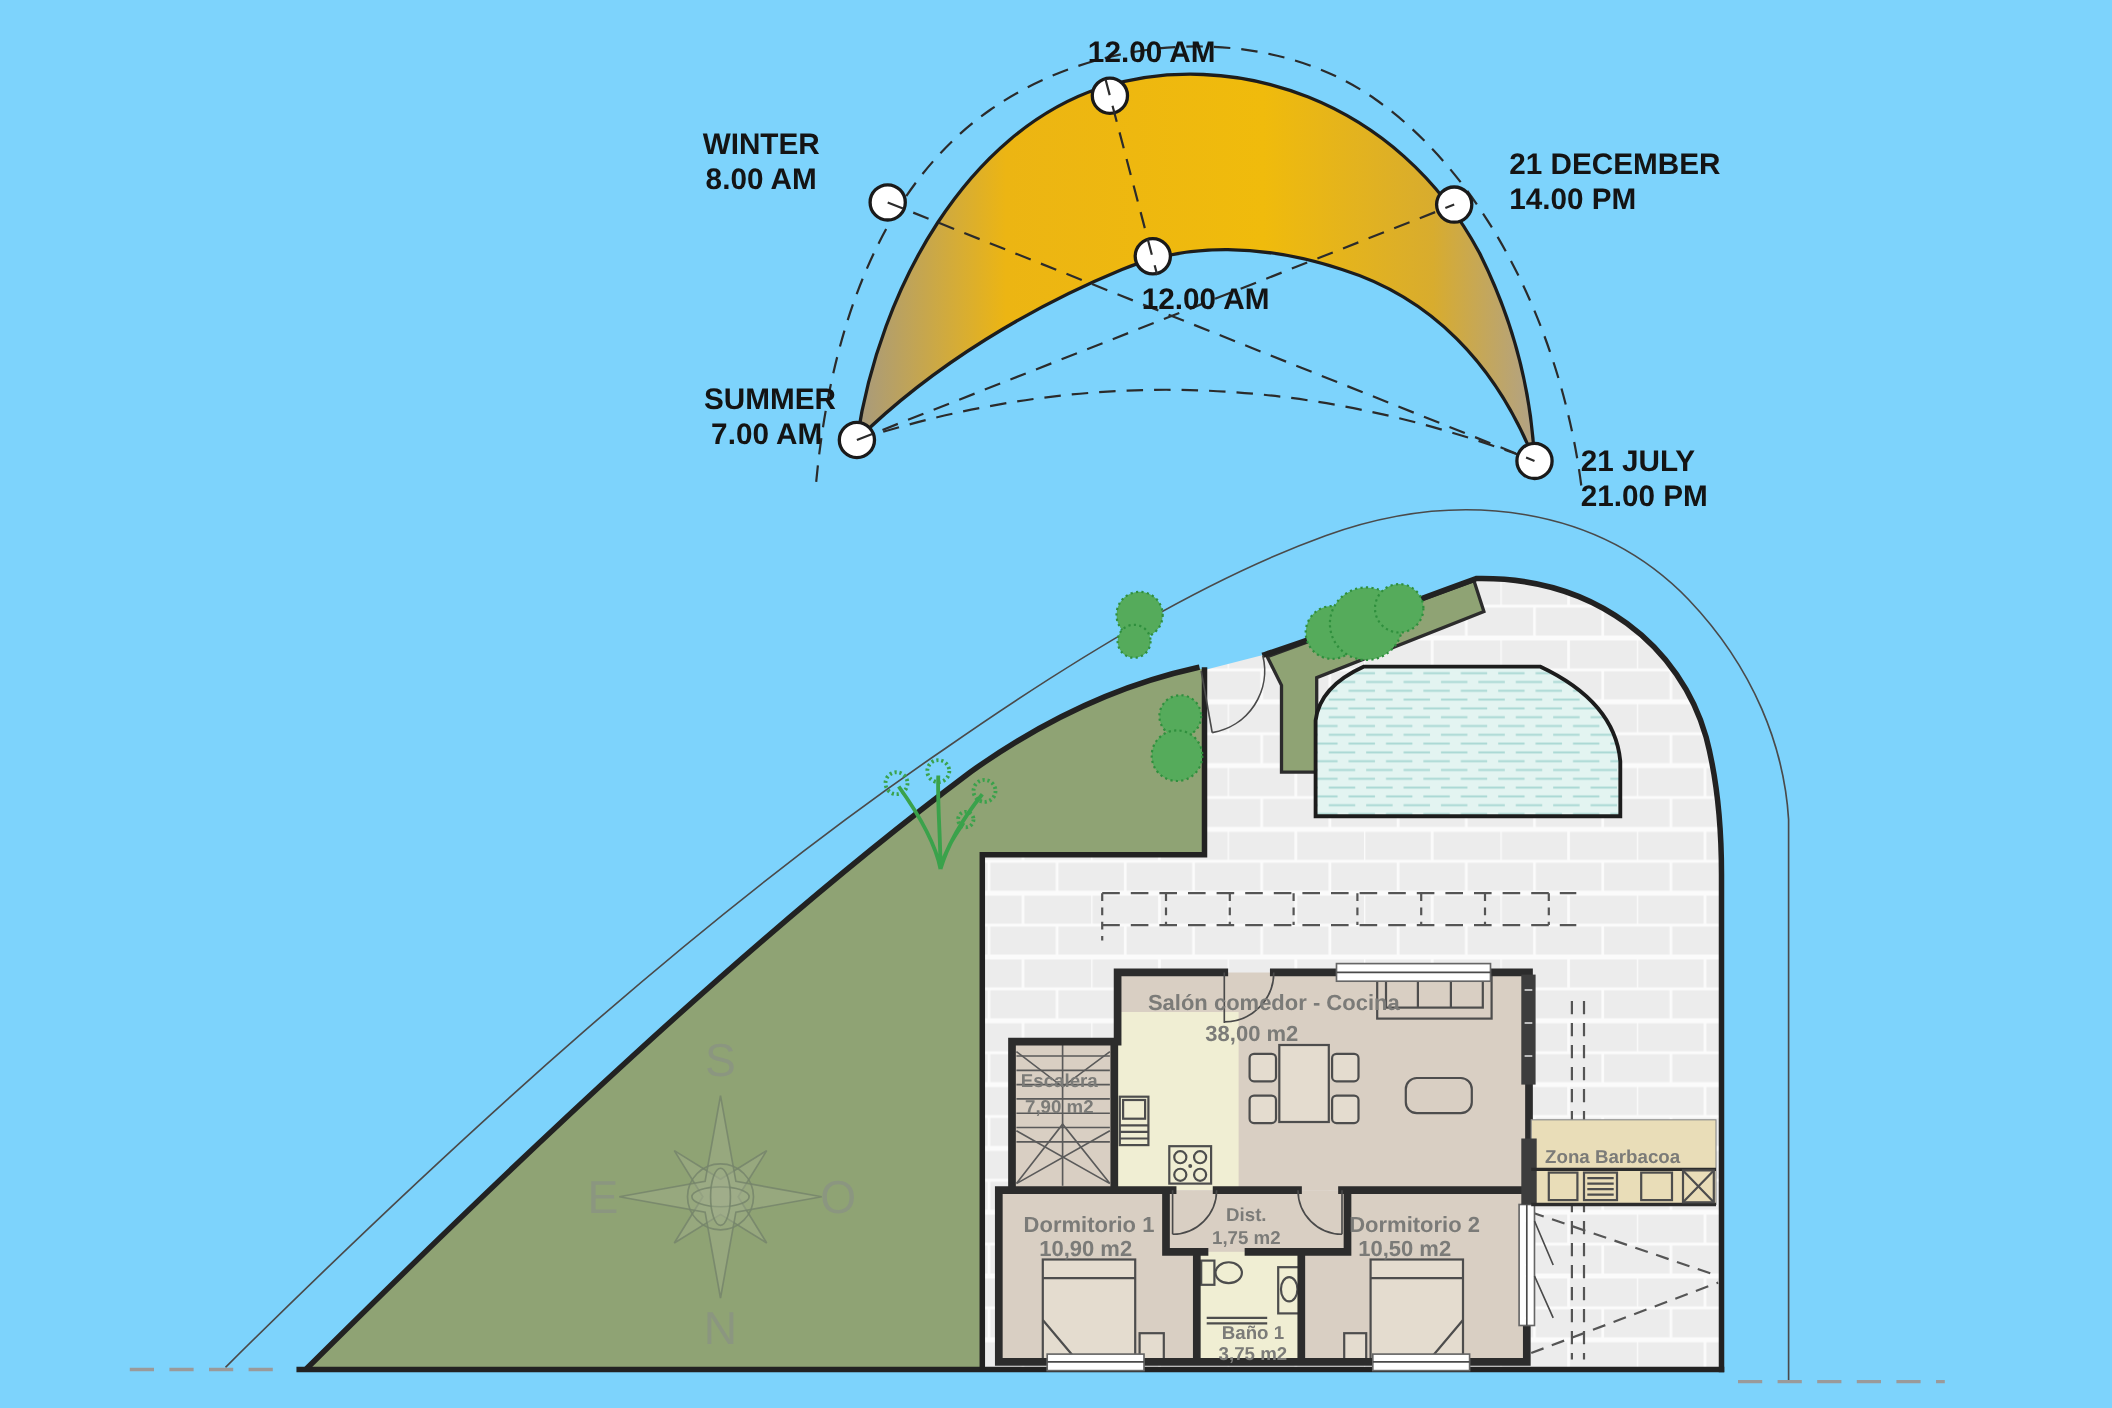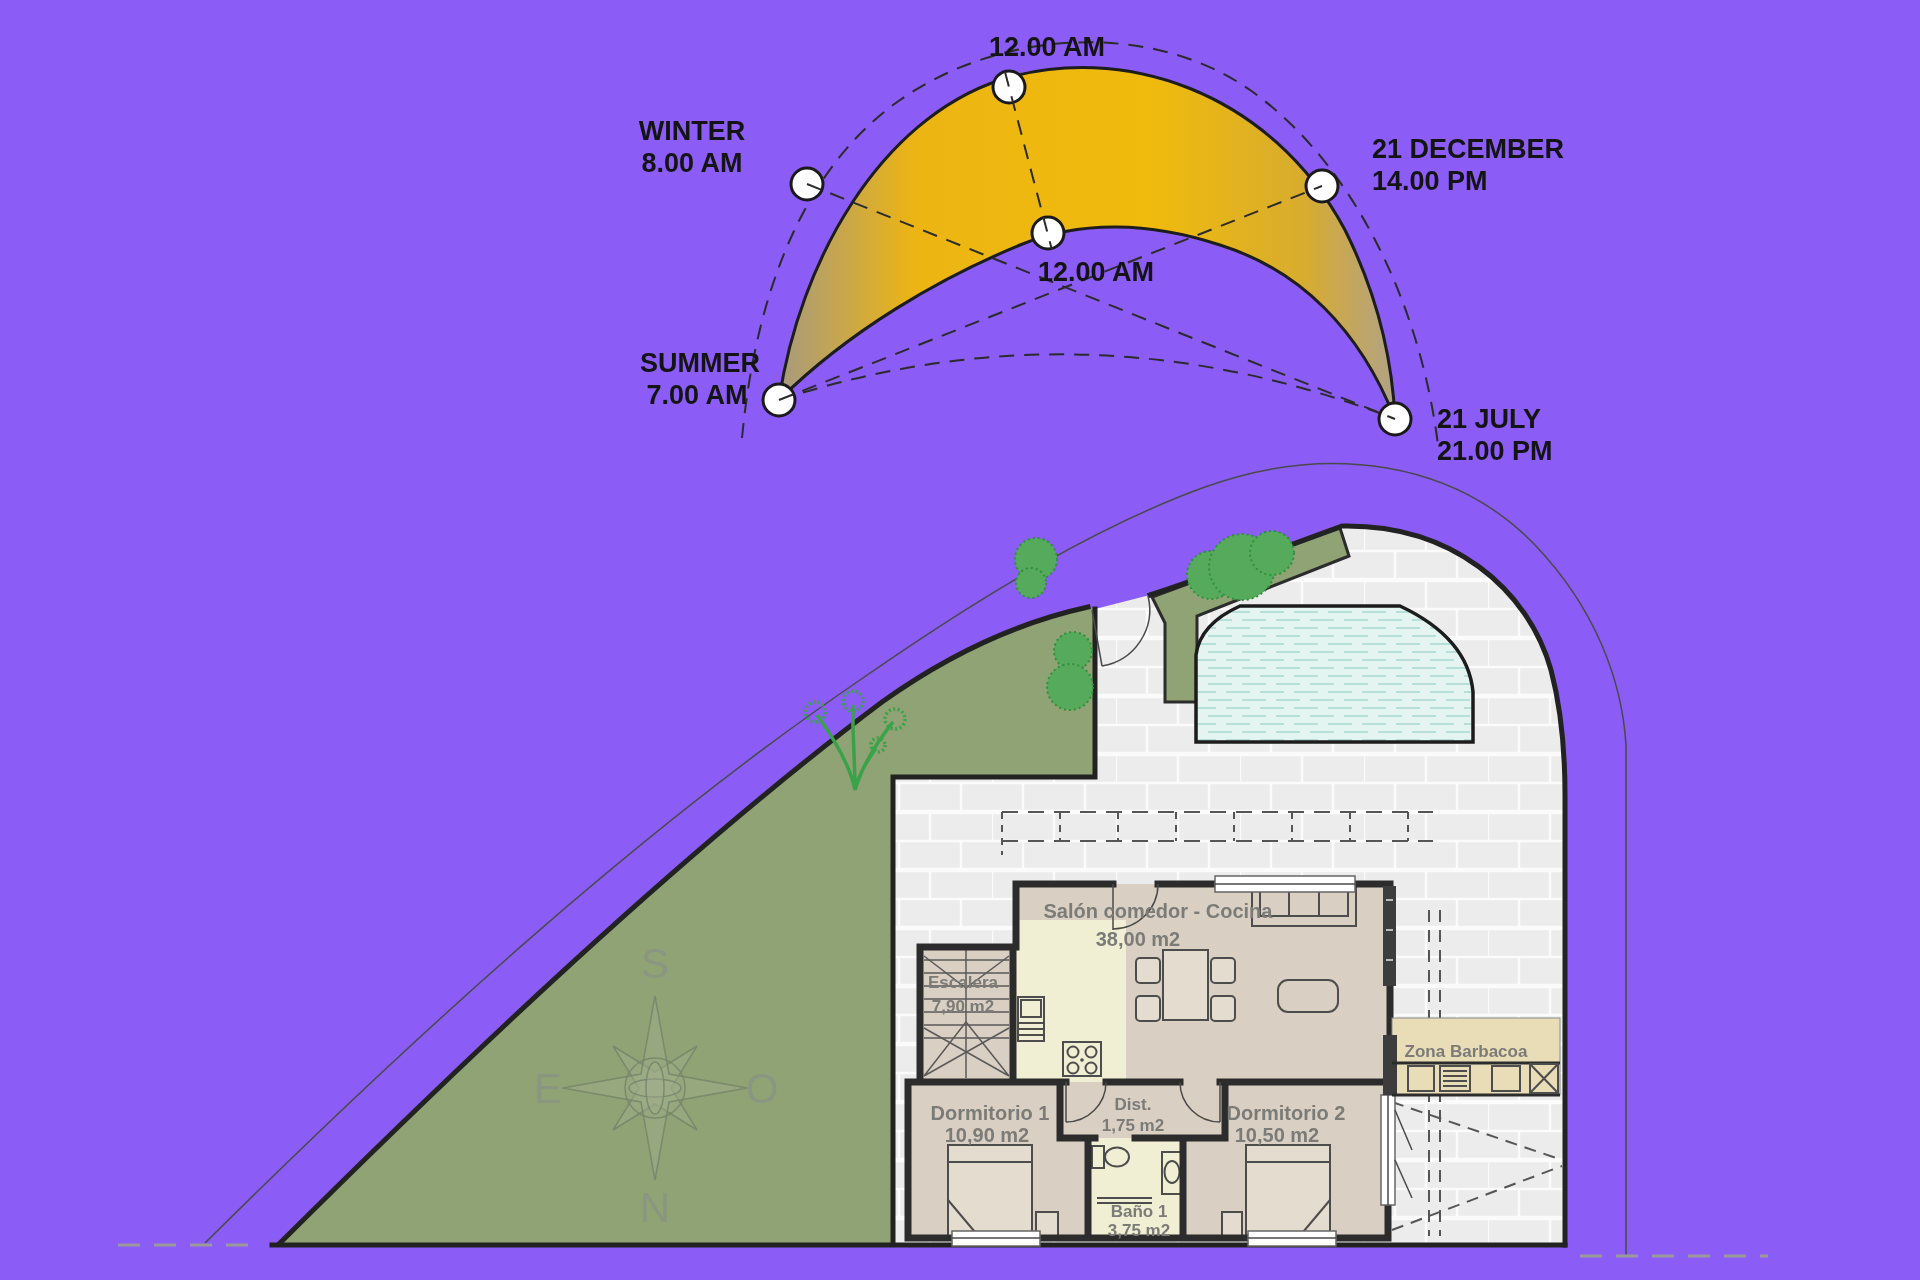--- a/index.html
+++ b/index.html
@@ -1,16 +1,16 @@
 <!DOCTYPE html>
 <html><head>
 <meta charset="utf-8">
 <style>
   html,body{margin:0;padding:0;background:#ffffff;}
-  .stage{width:1920px;height:1280px;position:relative;background:#8b5cf6;overflow:hidden;}
+  .stage{width:1920px;height:1280px;position:relative;background:#7dd3fc;overflow:hidden;}
   svg{display:block;}
   .sun-label{font:bold 27px "Liberation Sans",sans-serif;fill:#141414;}
   .room-label{font:bold 20px "Liberation Sans",sans-serif;fill:#7b7b78;}
   .room-label-sm{font:bold 17px "Liberation Sans",sans-serif;fill:#7b7b78;}
   .compass-letter{font:42px "Liberation Sans",sans-serif;fill:#8b9680;}
   .dash{stroke:#2b2b2b;stroke-width:2;fill:none;stroke-dasharray:15 10;}
   .dash-thin{stroke:#555;stroke-width:2;fill:none;stroke-dasharray:12 8;}
   .wall{stroke:#2c2c2c;stroke-width:7;fill:none;stroke-linecap:square;}
   .wall5{stroke:#222;stroke-width:5;fill:none;stroke-linecap:square;}
   .wall3{stroke:#2c2c2c;stroke-width:3;fill:none;}

